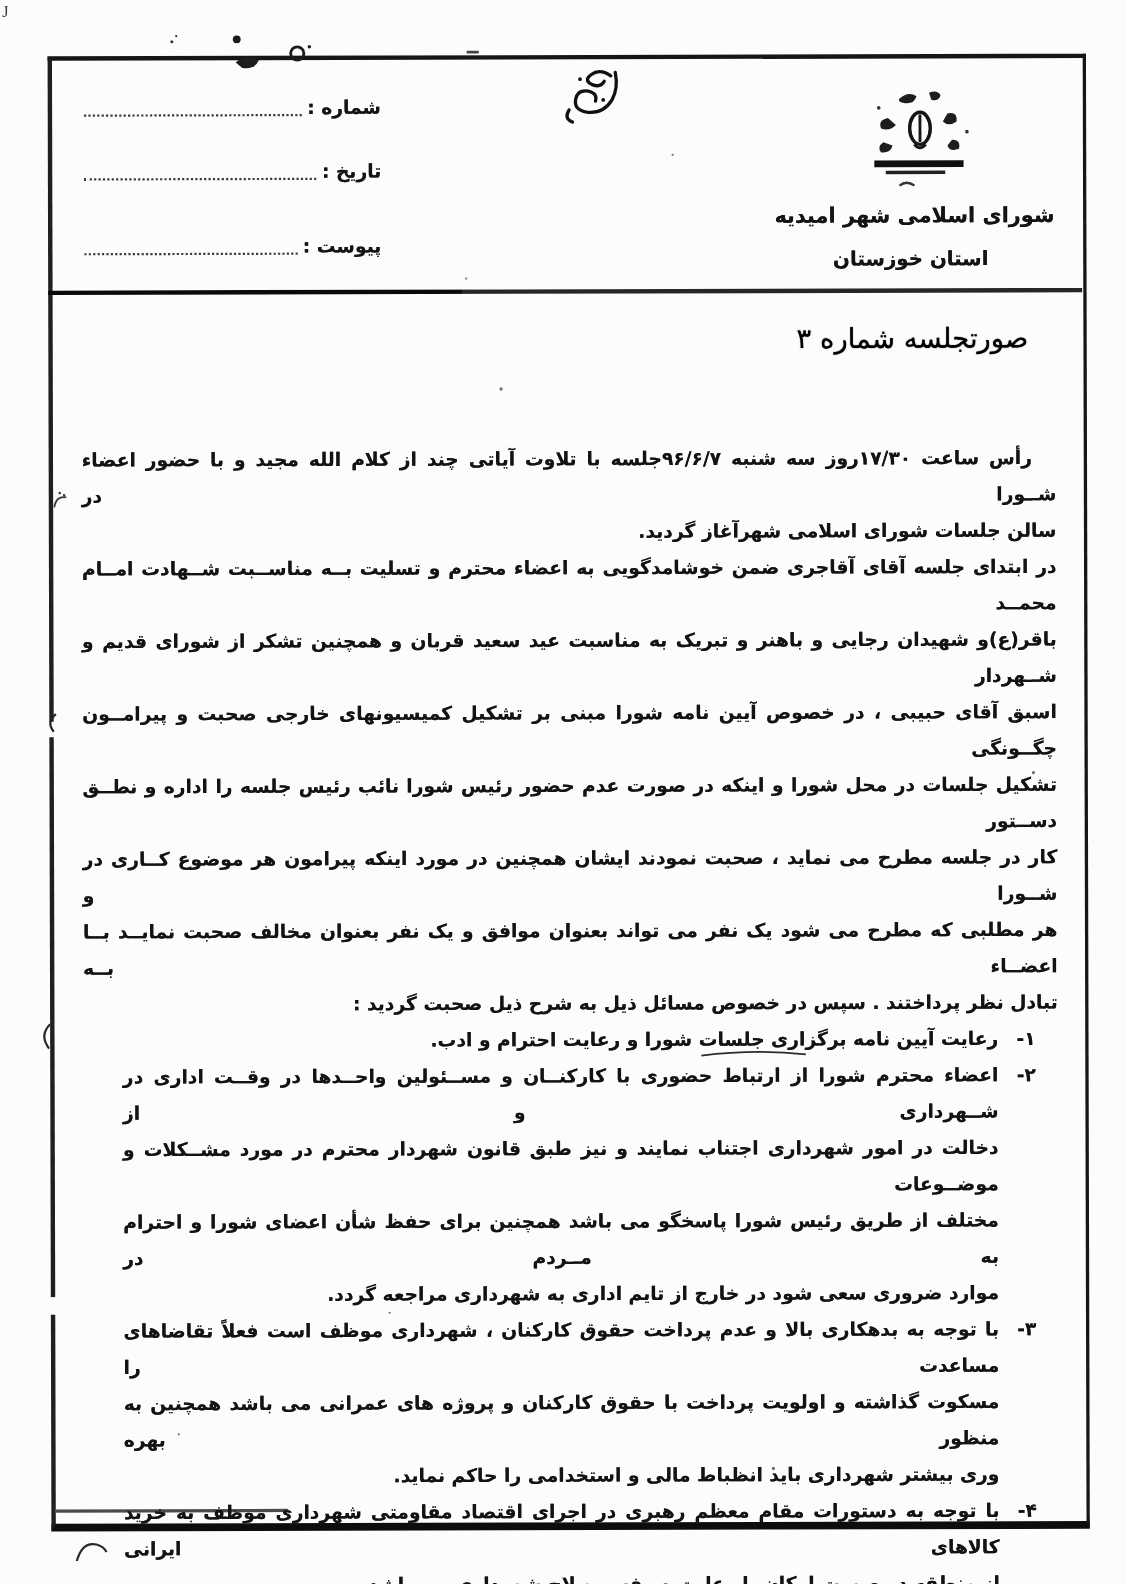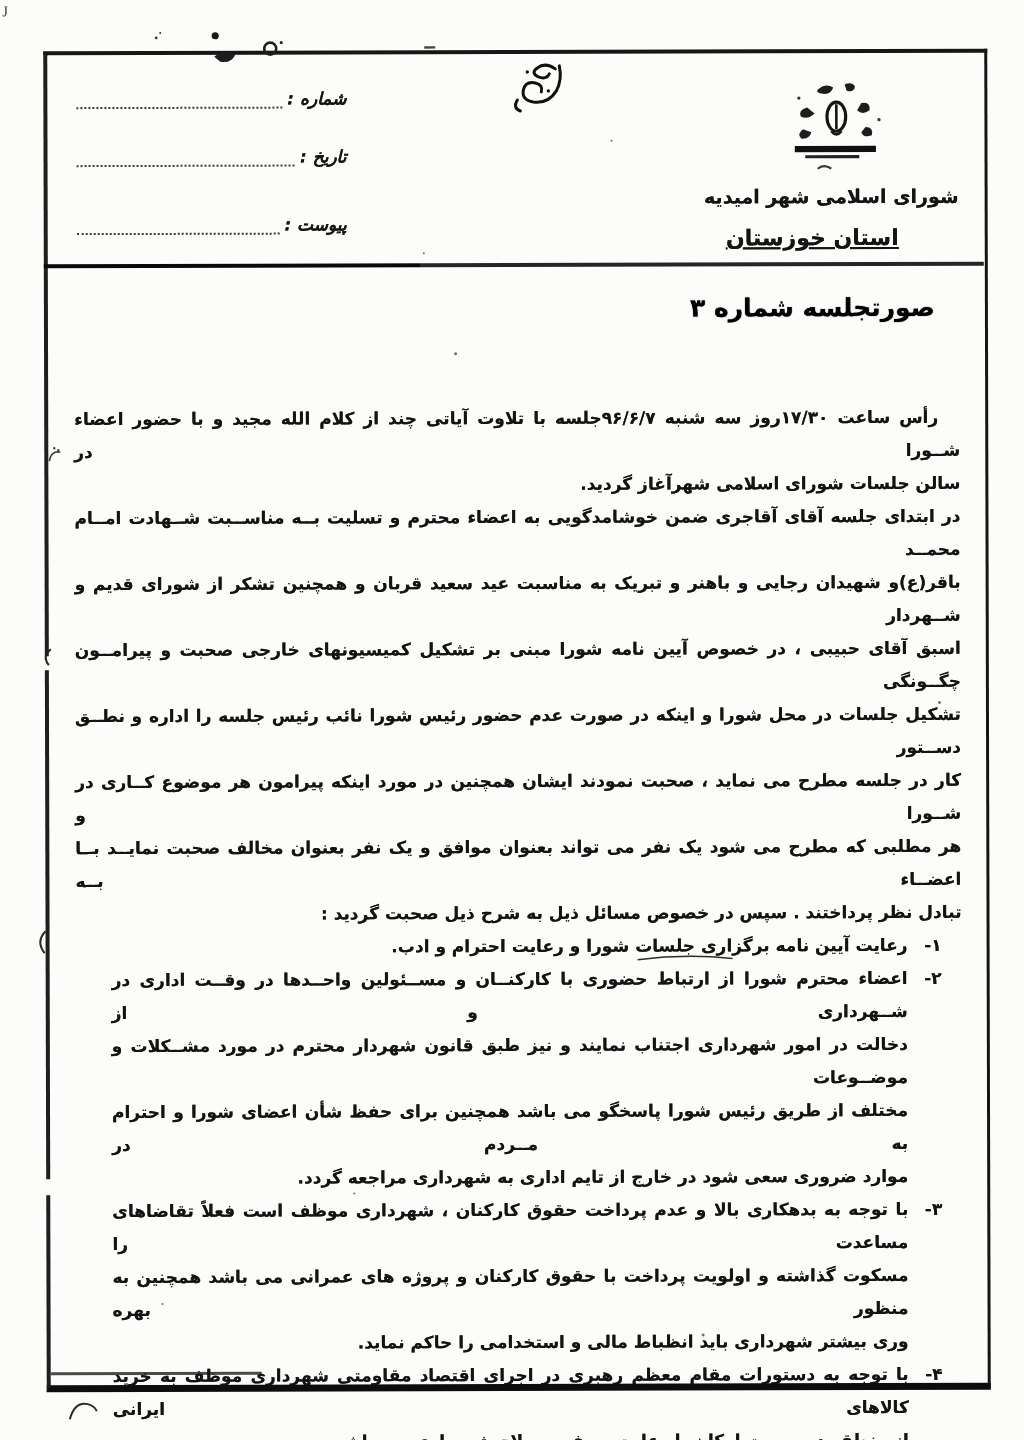--- a/index.html
+++ b/index.html
@@ -20,32 +20,32 @@
     position:absolute;left:45px;top:263px;width:940px;height:4px;
     background:linear-gradient(to right,#0a0a0a 0 40%,#262626 40%);
   }
   .bottom-shadow{position:absolute;left:48px;top:1371px;width:212px;height:3px;background:#4a4a4a;}
   .border-gap{position:absolute;background:#fcfcfa;}
 
   
   .bismillah{position:absolute;left:505px;top:60px;width:70px;height:62px;}
   .emblem{position:absolute;left:788px;top:78px;width:104px;height:104px;}
   .org1{position:absolute;right:64px;top:186px;font-size:19px;font-weight:700;letter-spacing:0.5px;direction:rtl;text-shadow:0 0 0.6px rgba(0,0,0,.8);text-align:center;}
-  .org2{position:absolute;right:124px;top:226px;font-size:22px;font-weight:700;letter-spacing:0.5px;direction:rtl;text-shadow:0 0 0.6px rgba(0,0,0,.8);text-decoration:underline;}
+  .org2{position:absolute;right:124px;top:226px;font-size:18px;font-weight:700;letter-spacing:0.5px;direction:rtl;text-shadow:0 0 0.6px rgba(0,0,0,.8);}
 
   .fields{position:absolute;left:78px;top:88px;width:270px;}
-  .field-row{position:absolute;left:0;width:100%;display:flex;direction:rtl;align-items:flex-end;font-style:italic;}
+  .field-row{position:absolute;left:0;width:100%;display:flex;direction:rtl;}
   .fr-0{top:0;} .fr-1{top:58px;} .fr-2{top:126px;}
   .flabel{font-size:17px;font-weight:700;white-space:nowrap;margin-left:5px;text-shadow:0 0 0.5px rgba(0,0,0,.7);}
   .fdots{flex:1;border-bottom:2px dotted #3c3c3c;height:15px;}
 
   
   .doc-title{
     position:absolute;right:88px;top:294px;direction:rtl;
-    font-size:25px;font-weight:700;color:#000;
+    font-size:25px;font-weight:400;color:#000;
     text-shadow:0 0 1px rgba(0,0,0,.9);
   }
 
   
   .body-text{
     position:absolute;left:75px;top:402px;width:886px;direction:rtl;
     font-size:17px;font-weight:700;line-height:33px;color:#131313;
     text-shadow:0 0 0.6px rgba(0,0,0,.65);
   }
   .jlines .line{text-align:justify;text-align-last:justify;}

